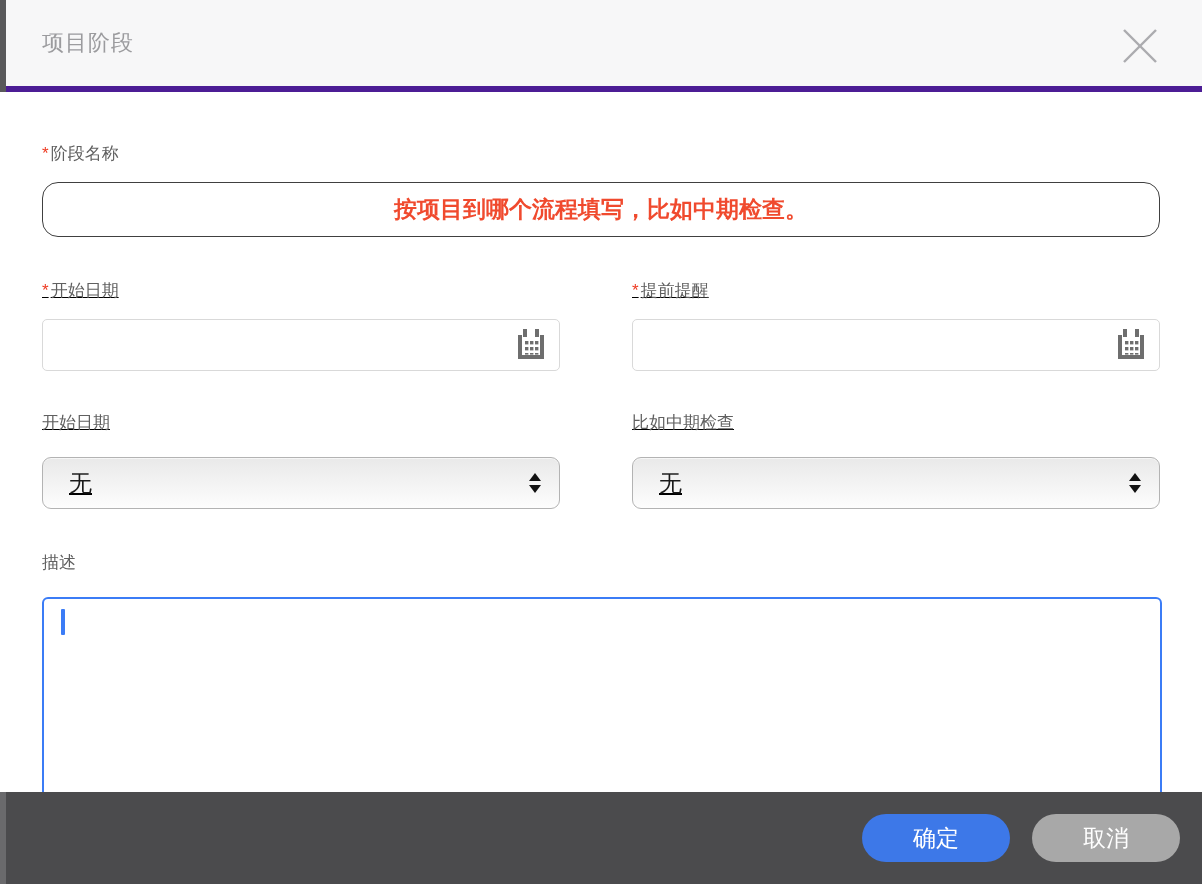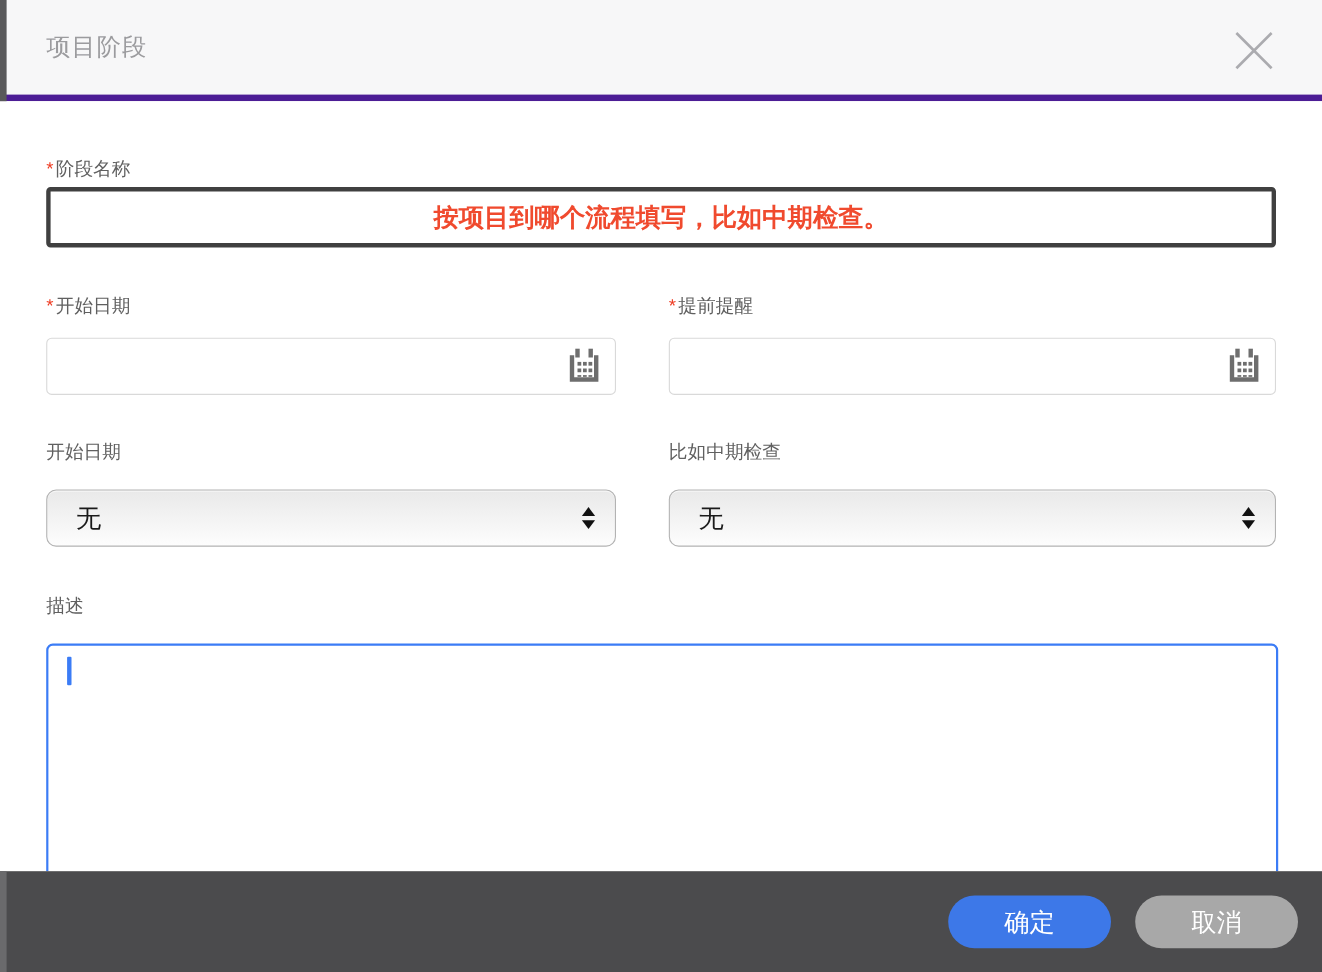--- a/index.html
+++ b/index.html
@@ -17,24 +17,24 @@
   .dlg-title { margin-left:42px; font-size:22px; color:#9b9b9e; letter-spacing:1px; }
   .close-btn { position:absolute; right:44px; top:28px; width:36px; height:36px; cursor:pointer; }
 
   
   .dlg-body { position:absolute; left:0; top:92px; width:1202px; height:700px; background:#fff; padding:0 42px; overflow:hidden; }
 
   .field-label { font-size:17px; color:#606060; line-height:28px; }
   .req-mark { color:#ee3a21; margin-right:2px; }
 
   .grp-name { margin-top:48px; }
-  .name-input { margin-top:2px; width:1118px; height:55px; border:4px solid #404040; border-radius:4px; outline:none; text-align:center; font-size:23px; font-weight:bold; color:#222; font-family:"Liberation Sans","DejaVu Sans",sans-serif; }
+  .name-input { margin-top:14px; width:1118px; height:55px; border:1px solid #404040; border-radius:16px; outline:none; text-align:center; font-size:23px; font-weight:bold; color:#222; font-family:"Liberation Sans","DejaVu Sans",sans-serif; }
   .name-input::placeholder { color:#f04a2e; opacity:1; font-weight:bold; }
 
-  .two-col { display:grid; grid-template-columns:518px 1fr; column-gap:48px; }
+  .two-col { display:grid; grid-template-columns:518px 1fr; column-gap:72px;text-decoration:underline; }
   .grp-dates { margin-top:40px; }
   .date-wrap { position:relative; margin-top:14px; }
   .date-input { width:100%; height:52px; border:1px solid #d9d9d9; border-radius:5px; outline:none; font-size:22px; padding:0 56px 0 14px; color:#222; }
   .cal-icon { position:absolute; right:11px; top:8px; width:36px; height:36px; pointer-events:none; }
 
   .grp-reminds { margin-top:38px; }
   .select-box { position:relative; margin-top:20px; height:52px; border:1px solid #b3b3b3; border-radius:9px;
     background:linear-gradient(180deg,#e9e9e9 0%, #f2f2f2 45%, #fdfdfd 100%);
     display:flex; align-items:center; cursor:default; box-shadow:inset 0 1px 0 rgba(255,255,255,.6); }
   .select-value { margin-left:26px; font-size:23px; color:#1a1a1a; }

